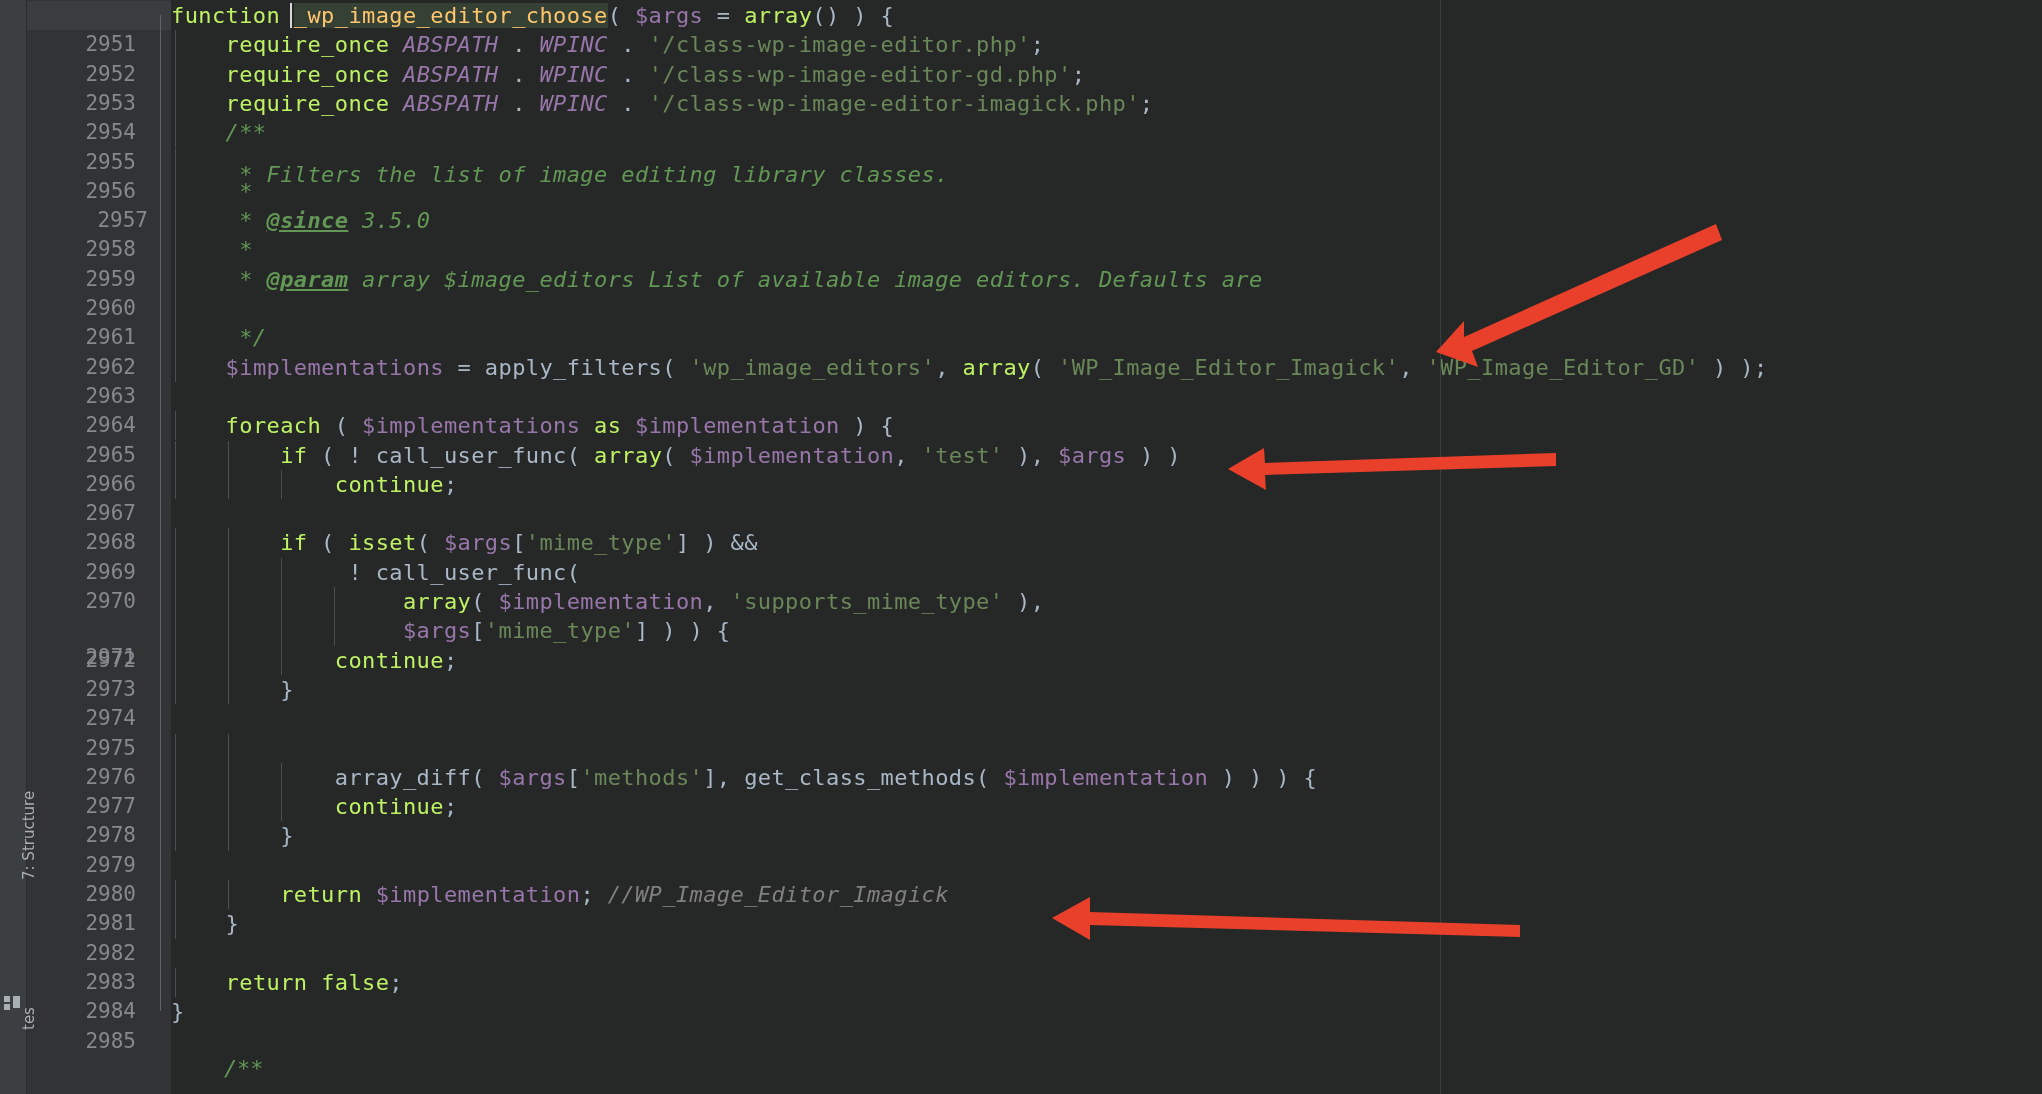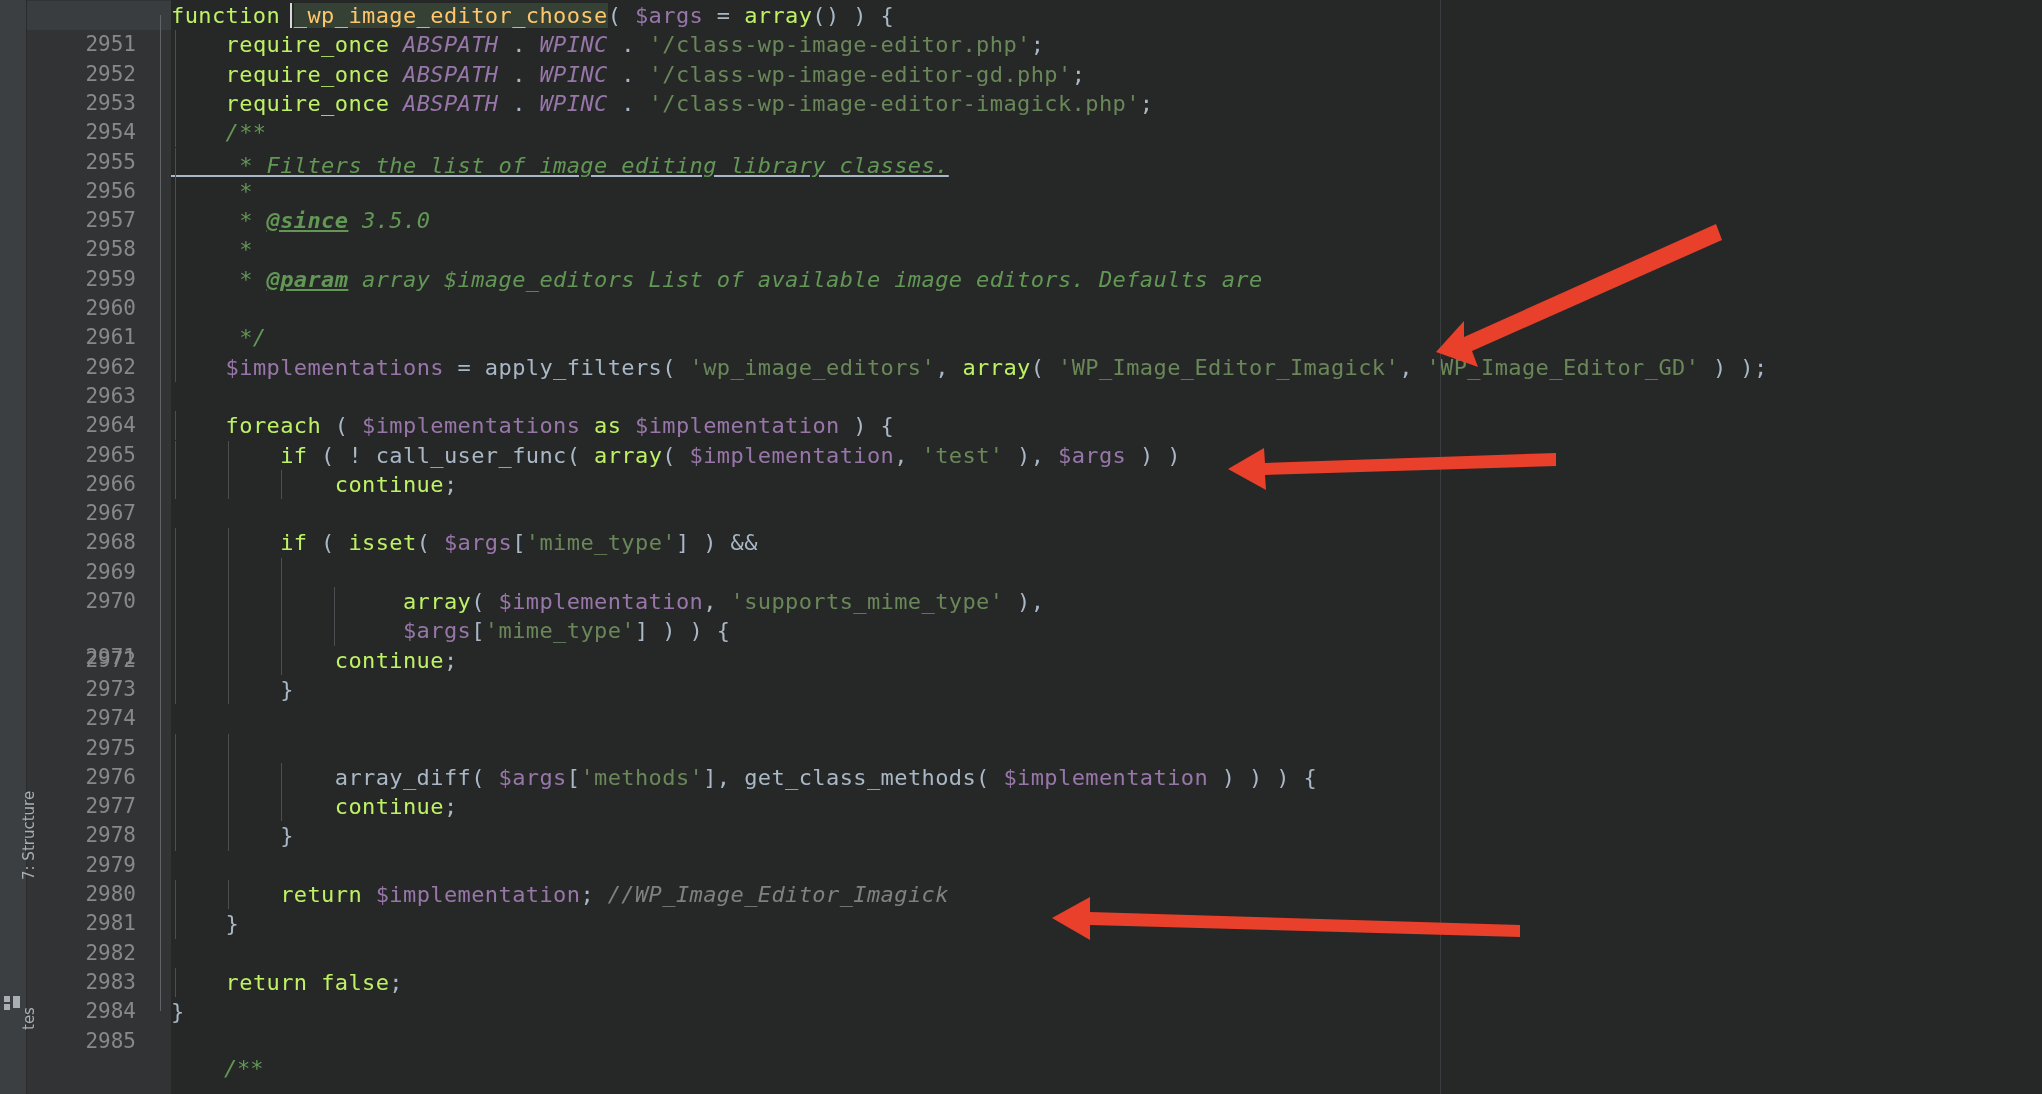--- a/index.html
+++ b/index.html
@@ -254,21 +254,21 @@
 
   <div id="editor">
     <div id="gutter">
         <div class="lnum current" style="top: 1px;">2950</div>
         <div class="lnum" style="top: 30.3px;">2951</div>
         <div class="lnum" style="top: 59.6px;">2952</div>
         <div class="lnum" style="top: 88.9px;">2953</div>
         <div class="lnum" style="top: 118.2px;">2954</div>
         <div class="lnum" style="top: 147.5px;">2955</div>
         <div class="lnum" style="top: 176.8px;">2956</div>
-        <div class="lnum" style="top: 206.1px;">2957</div>
+        <div class="lnum" style="top: 206.1px; padding-left: 12px;">2957</div>
         <div class="lnum" style="top: 235.4px;">2958</div>
         <div class="lnum" style="top: 264.7px;">2959</div>
         <div class="lnum" style="top: 294px;">2960</div>
         <div class="lnum" style="top: 323.3px;">2961</div>
         <div class="lnum" style="top: 352.6px;">2962</div>
         <div class="lnum" style="top: 381.9px;">2963</div>
         <div class="lnum" style="top: 411.2px;">2964</div>
         <div class="lnum" style="top: 440.5px;">2965</div>
         <div class="lnum" style="top: 469.8px;">2966</div>
         <div class="lnum" style="top: 499.1px;">2967</div>
@@ -358,21 +358,21 @@
     <div id="code-area">
         <div class="ctext" style="top: 1px;"><span class="kw">function </span><span class="fn sel-highlight">_wp_image_editor_choose</span><span class="punct">( </span><span class="var">$args</span><span class="punct"> = </span><span class="kw">array</span><span class="punct">() ) {</span></div>
         <div class="ctext" style="top: 30.3px;"><span class="plain">    </span><span class="kw">require_once </span><span class="const">ABSPATH</span><span class="punct"> . </span><span class="const">WPINC</span><span class="punct"> . </span><span class="str">'/class-wp-image-editor.php'</span><span class="punct">;</span></div>
         <div class="indent-guide" style="left: 4px; top: 30.3px; height: 29.3px;"></div>
         <div class="ctext" style="top: 59.6px;"><span class="plain">    </span><span class="kw">require_once </span><span class="const">ABSPATH</span><span class="punct"> . </span><span class="const">WPINC</span><span class="punct"> . </span><span class="str">'/class-wp-image-editor-gd.php'</span><span class="punct">;</span></div>
         <div class="indent-guide" style="left: 4px; top: 59.6px; height: 29.3px;"></div>
         <div class="ctext" style="top: 88.9px;"><span class="plain">    </span><span class="kw">require_once </span><span class="const">ABSPATH</span><span class="punct"> . </span><span class="const">WPINC</span><span class="punct"> . </span><span class="str">'/class-wp-image-editor-imagick.php'</span><span class="punct">;</span></div>
         <div class="indent-guide" style="left: 4px; top: 88.9px; height: 29.3px;"></div>
         <div class="ctext" style="top: 118.2px;"><span class="cmt">    /**</span></div>
         <div class="indent-guide" style="left: 4px; top: 118.2px; height: 29.3px;"></div>
-        <div class="ctext" style="top: 151px; text-decoration: underline;"><span class="cmt">     * Filters the list of image editing library classes.</span></div>
+        <div class="ctext" style="top: 160px;"><span class="cmt">     * Filters the list of image editing library classes.</span></div>
         <div class="indent-guide" style="left: 4px; top: 147.5px; height: 29.3px;"></div>
         <div class="ctext" style="top: 176.8px;"><span class="cmt">     *</span></div>
         <div class="indent-guide" style="left: 4px; top: 176.8px; height: 29.3px;"></div>
         <div class="ctext" style="top: 206.1px;"><span class="cmt">     * </span><span class="doctag">@since</span><span class="cmt"> 3.5.0</span></div>
         <div class="indent-guide" style="left: 4px; top: 206.1px; height: 29.3px;"></div>
         <div class="ctext" style="top: 235.4px;"><span class="cmt">     *</span></div>
         <div class="indent-guide" style="left: 4px; top: 235.4px; height: 29.3px;"></div>
         <div class="ctext" style="top: 264.7px;"><span class="cmt">     * </span><span class="doctag">@param</span><span class="cmt"> array $image_editors List of available image editors. Defaults are</span></div>
         <div class="indent-guide" style="left: 4px; top: 264.7px; height: 29.3px;"></div>
         <div class="indent-guide" style="left: 4px; top: 294px; height: 29.3px;"></div>
@@ -387,20 +387,21 @@
         <div class="indent-guide" style="left: 4px; top: 440.5px; height: 29.3px;"></div>
         <div class="indent-guide" style="left: 56.88px; top: 440.5px; height: 29.3px;"></div>
         <div class="ctext" style="top: 469.8px;"><span class="plain">            </span><span class="kw">continue</span><span class="punct">;</span></div>
         <div class="indent-guide" style="left: 4px; top: 469.8px; height: 29.3px;"></div>
         <div class="indent-guide" style="left: 56.88px; top: 469.8px; height: 29.3px;"></div>
         <div class="indent-guide" style="left: 109.76px; top: 469.8px; height: 29.3px;"></div>
         <div class="ctext" style="top: 499.1px;"></div>
         <div class="ctext" style="top: 528.4px;"><span class="plain">        </span><span class="kw">if</span><span class="punct"> ( </span><span class="kw">isset</span><span class="punct">( </span><span class="var">$args</span><span class="punct">[</span><span class="str">'mime_type'</span><span class="punct">] ) &amp;&amp;</span></div>
         <div class="indent-guide" style="left: 4px; top: 528.4px; height: 29.3px;"></div>
         <div class="indent-guide" style="left: 56.88px; top: 528.4px; height: 29.3px;"></div>
+        <div class="ctext" style="top: 557.7px;"><span class="punct">             ! </span><span class="plain">call_user_func</span><span class="punct">(</span></div>
         <div class="indent-guide" style="left: 4px; top: 557.7px; height: 29.3px;"></div>
         <div class="indent-guide" style="left: 56.88px; top: 557.7px; height: 29.3px;"></div>
         <div class="indent-guide" style="left: 109.76px; top: 557.7px; height: 29.3px;"></div>
         <div class="ctext" style="top: 587px;"><span class="plain">                 </span><span class="kw">array</span><span class="punct">( </span><span class="var">$implementation</span><span class="punct">, </span><span class="str">'supports_mime_type'</span><span class="punct"> ),</span></div>
         <div class="indent-guide" style="left: 4px; top: 587px; height: 29.3px;"></div>
         <div class="indent-guide" style="left: 56.88px; top: 587px; height: 29.3px;"></div>
         <div class="indent-guide" style="left: 109.76px; top: 587px; height: 29.3px;"></div>
         <div class="indent-guide" style="left: 162.64px; top: 587px; height: 29.3px;"></div>
         <div class="ctext" style="top: 616.3px;"><span class="plain">                 </span><span class="var">$args</span><span class="punct">[</span><span class="str">'mime_type'</span><span class="punct">] ) ) {</span></div>
         <div class="indent-guide" style="left: 4px; top: 616.3px; height: 29.3px;"></div>

